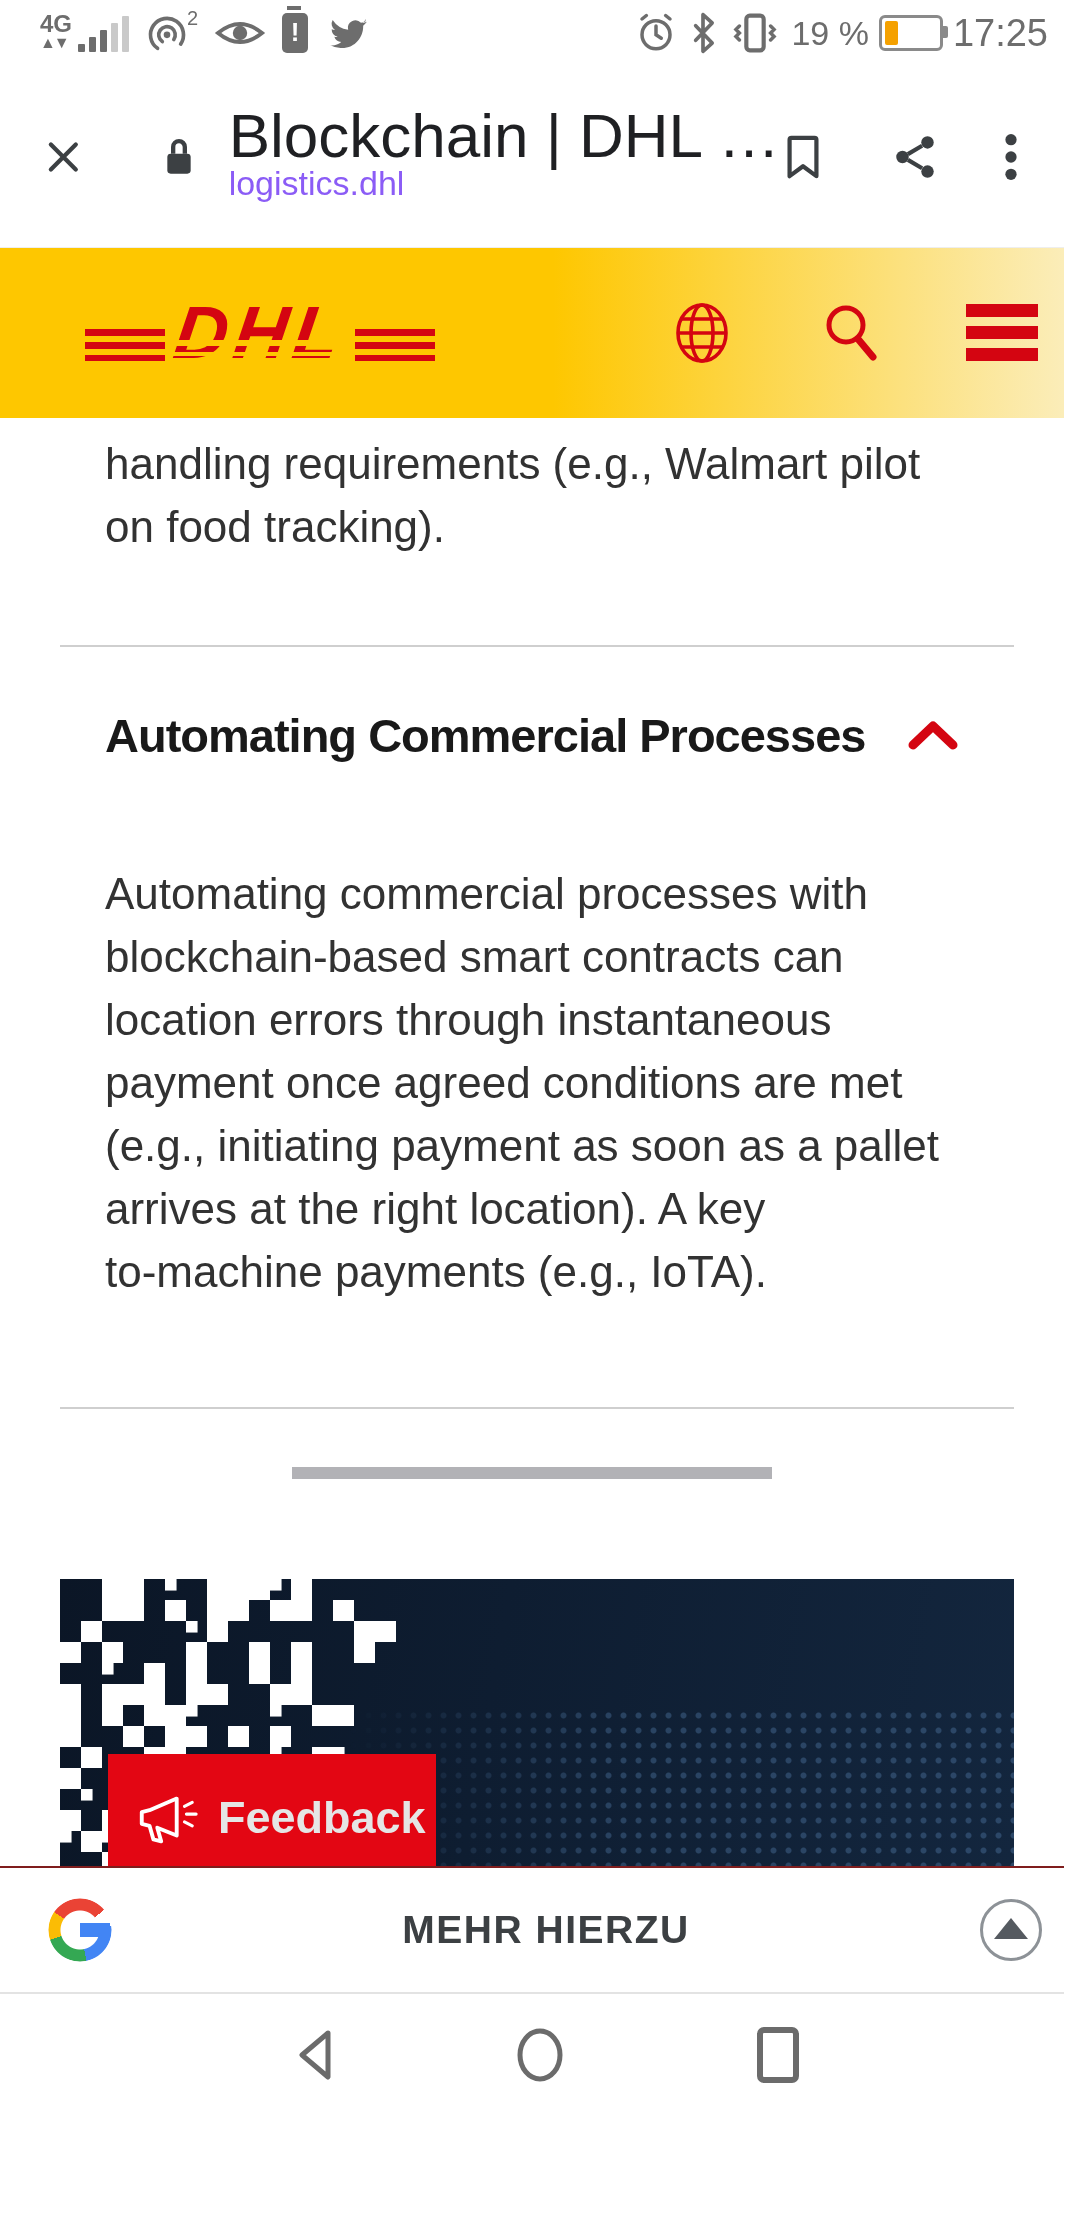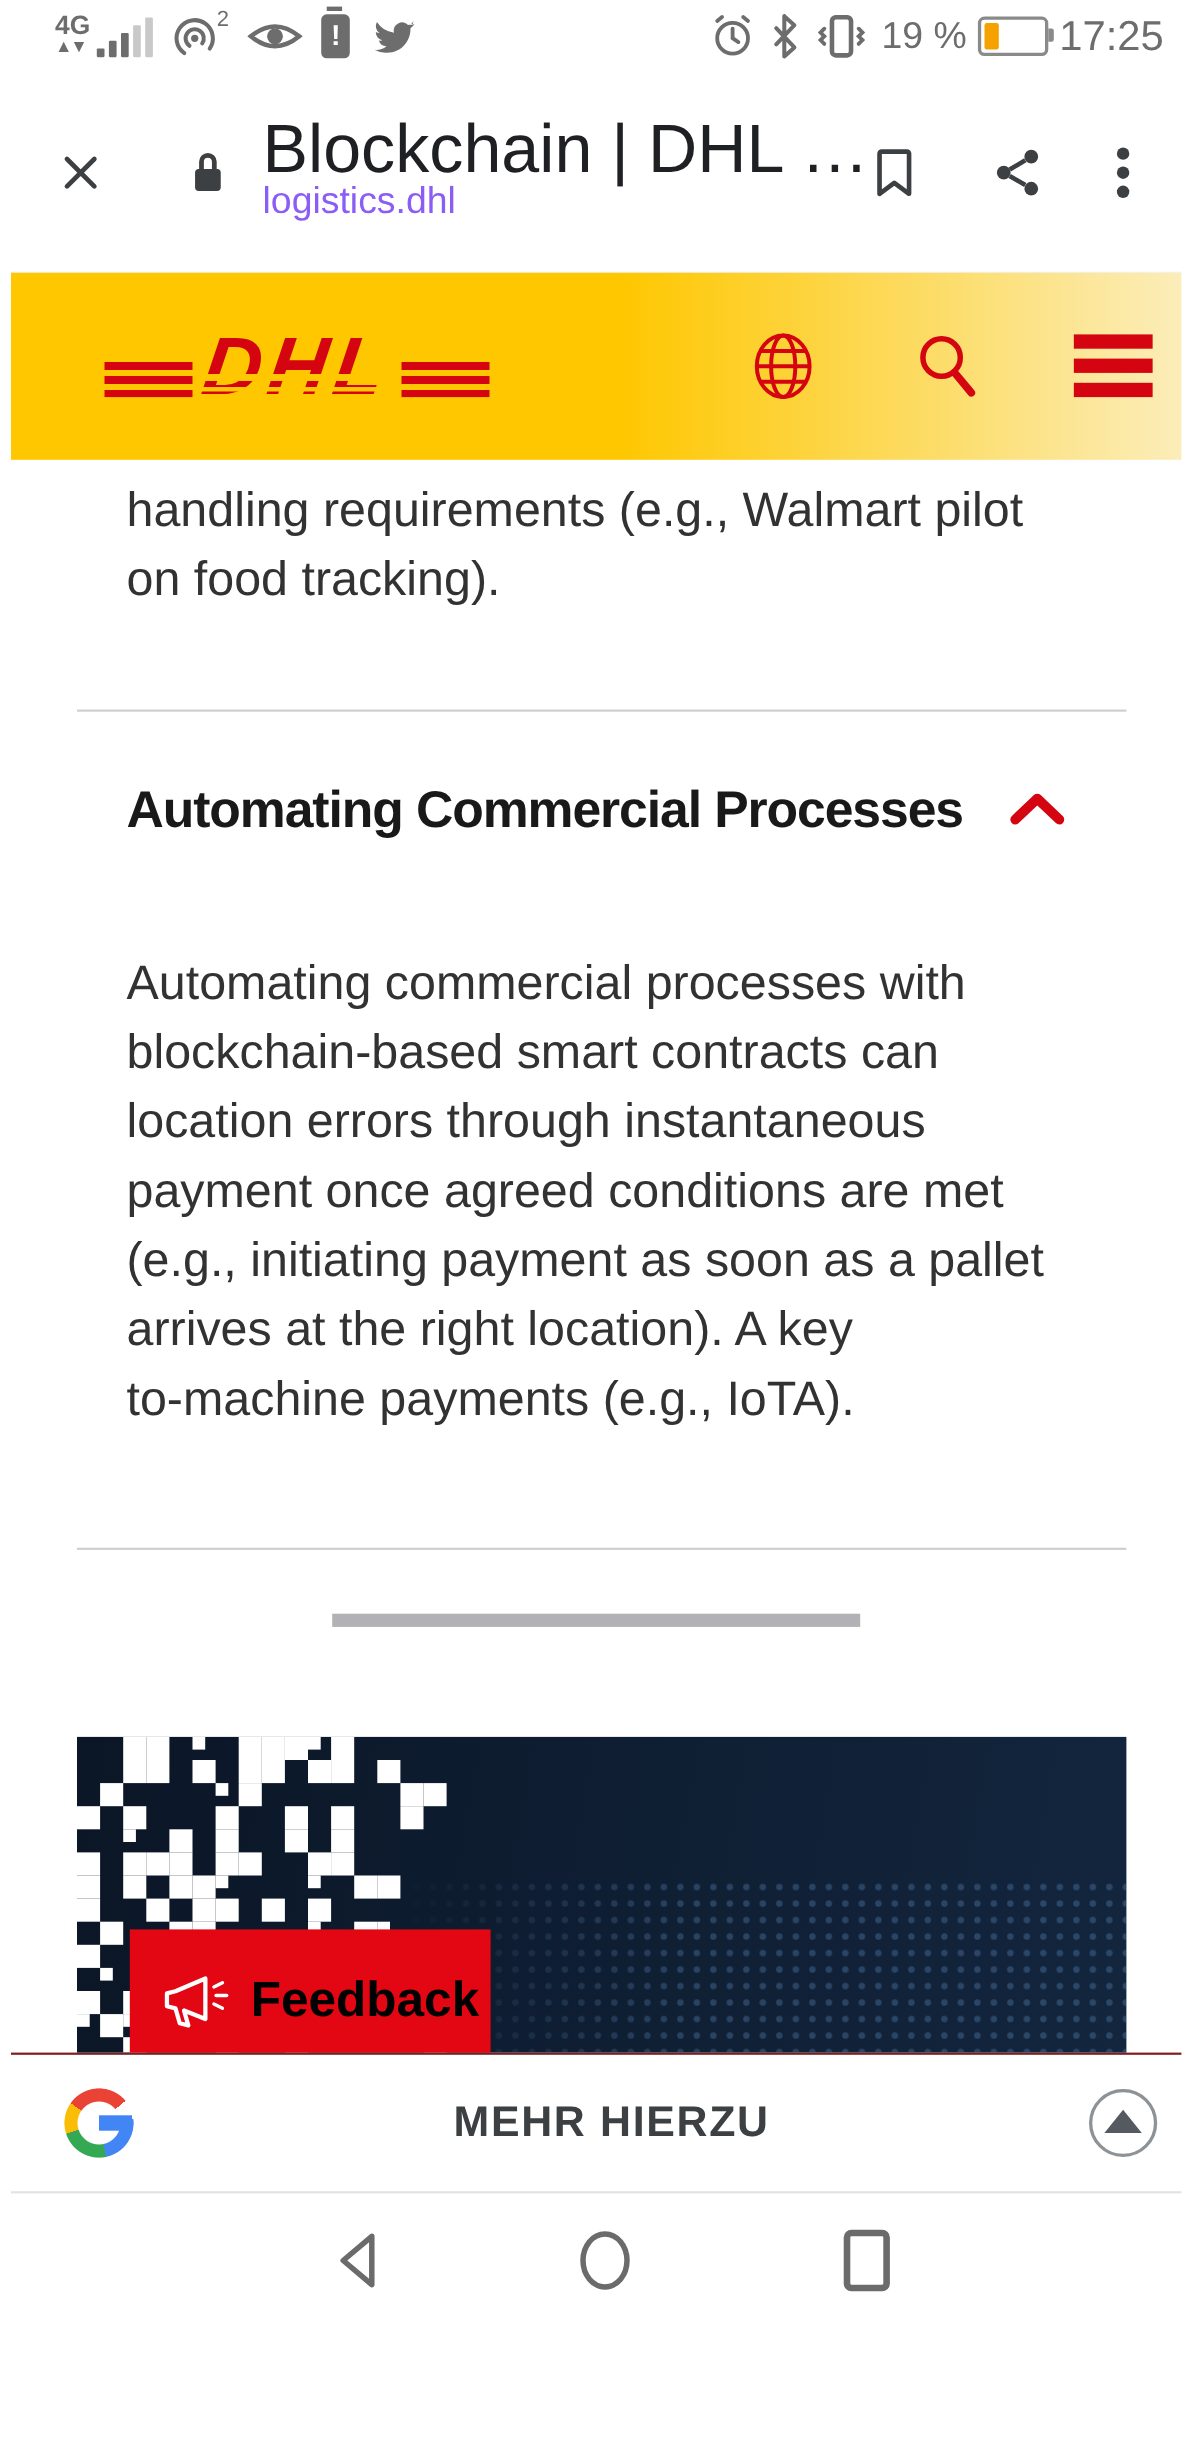--- a/index.html
+++ b/index.html
@@ -1,18 +1,18 @@
 <!DOCTYPE html>
 <html><head>
 <meta charset="utf-8">
 <style>
   html,body{margin:0;padding:0;}
   body{width:1080px;height:2240px;overflow:hidden;background:#fff;
        font-family:"Liberation Sans",sans-serif;-webkit-font-smoothing:antialiased;}
-  .page{position:relative;width:1064px;height:2240px;background:#fff;padding-left:10px;}
+  .page{position:relative;width:1064px;height:2240px;background:#fff;}
 
   
   .status-bar{height:66px;display:flex;align-items:center;justify-content:space-between;
               padding:0 16px 0 40px;box-sizing:border-box;color:#6d6d6d;}
   .sb-left,.sb-right{display:flex;align-items:center;gap:16px;}
   .sb-right{gap:10px;}
   .net{display:flex;align-items:flex-end;gap:6px;}
   .net-txt{font-size:24px;font-weight:bold;line-height:20px;color:#6d6d6d;}
   .net-arrows{font-size:16px;letter-spacing:-2px;color:#6d6d6d;}
   .bars{display:flex;align-items:flex-end;gap:4px;height:36px;}
@@ -69,21 +69,21 @@
   .hero{position:relative;margin:100px 50px 0 60px;height:287px;overflow:hidden;
         background:linear-gradient(100deg,#0b1626 0%,#0e1d31 45%,#13263e 100%);}
   .hero-dots{position:absolute;right:0;bottom:0;width:70%;height:55%;
         background-image:radial-gradient(circle,rgba(110,160,215,0.28) 2.5px,transparent 3.5px);
         background-size:15px 15px;
         -webkit-mask:linear-gradient(90deg,transparent,#000 40%);
         mask:linear-gradient(90deg,transparent,#000 40%);}
   .feedback-btn{position:absolute;left:48px;top:175px;width:328px;height:128px;
         background:#E30613;border:none;display:flex;align-items:center;gap:18px;
         padding:0 0 0 26px;box-sizing:border-box;cursor:pointer;}
-  .feedback-label{color:#000000;font-size:45px;font-weight:bold;}
+  .feedback-label{color:#e5e5e5;font-size:45px;font-weight:bold;}
 
   
   .more-bar{height:126px;background:#fff;border-top:2px solid #7f1d1d;display:flex;
             align-items:center;box-sizing:border-box;padding:0 22px 0 48px;}
   .more-label{flex:1;text-align:center;font-size:39px;font-weight:bold;color:#3c4043;
               letter-spacing:1.5px;}
   .g-wrap{position:relative;width:64px;height:64px;}
   .g-ring{position:absolute;inset:0;border-radius:50%;
      background:conic-gradient(from 0deg,#EA4335 0 50deg,transparent 50deg 83deg,#4285F4 83deg 168deg,#34A853 168deg 252deg,#FBBC05 252deg 305deg,#EA4335 305deg 360deg);
      -webkit-mask:radial-gradient(circle at 50% 50%,transparent 0 19px,#000 20px 31px,transparent 32px);

